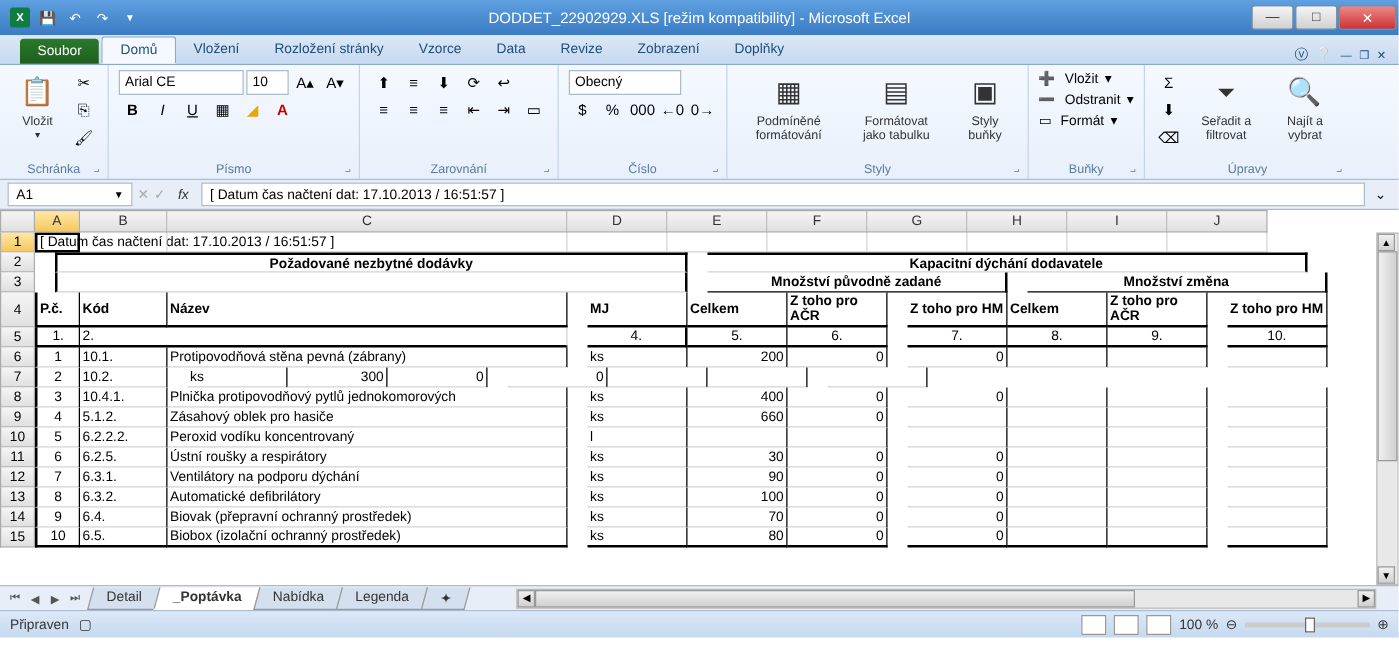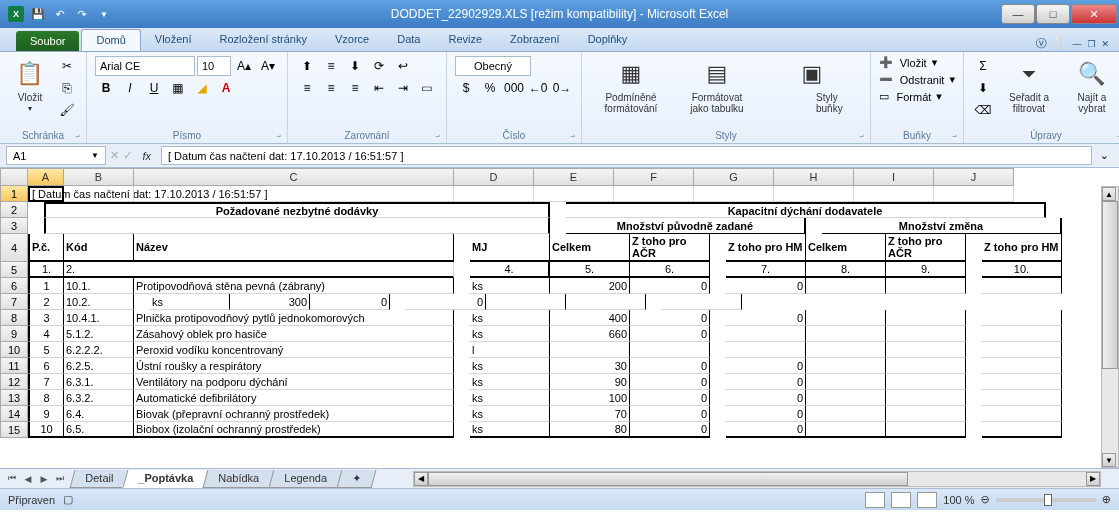--- a/index.html
+++ b/index.html
@@ -189,21 +189,21 @@
         <div class="small-btn">⇤</div>
         <div class="small-btn">⇥</div>
         <div class="small-btn">▭</div>
       </div>
     </div>
     <div class="group-label">Zarovnání</div>
   </div>
 
   <div class="group">
     <div class="group-body stack">
-      <input class="combo" style="width: 76px; text-align: center;" value="Obecný">
+      <input class="combo" style="width: 90px;" value="Obecný">
       <div class="small-row">
         <div class="small-btn">$</div>
         <div class="small-btn">%</div>
         <div class="small-btn">000</div>
         <div class="small-btn">←0</div>
         <div class="small-btn">0→</div>
       </div>
     </div>
     <div class="group-label">Číslo</div>
   </div>
@@ -213,21 +213,21 @@
       <div class="big-btn">
           <div class="big-icon">▦</div>
           <span style="width:70px;text-align:center;">Podmíněné formátování</span>
         </div>
       <div class="big-btn">
           <div class="big-icon">▤</div>
           <span style="width:70px;text-align:center;">Formátovat jako tabulku</span>
         </div>
       <div class="big-btn">
           <div class="big-icon">▣</div>
-          <span style="width:40px;margin-left:48px;">Styly buňky</span>
+          <span style="width:40px;text-align:center;">Styly buňky</span>
         </div>
     </div>
     <div class="group-label">Styly</div>
   </div>
 
   <div class="group">
     <div class="group-body stack" style="gap:4px;">
       <div class="small-row"><span>➕</span>&nbsp;<span>Vložit</span>&nbsp;▾</div>
       <div class="small-row"><span>➖</span>&nbsp;<span>Odstranit</span>&nbsp;▾</div>
       <div class="small-row"><span>▭</span>&nbsp;<span>Formát</span>&nbsp;▾</div>

